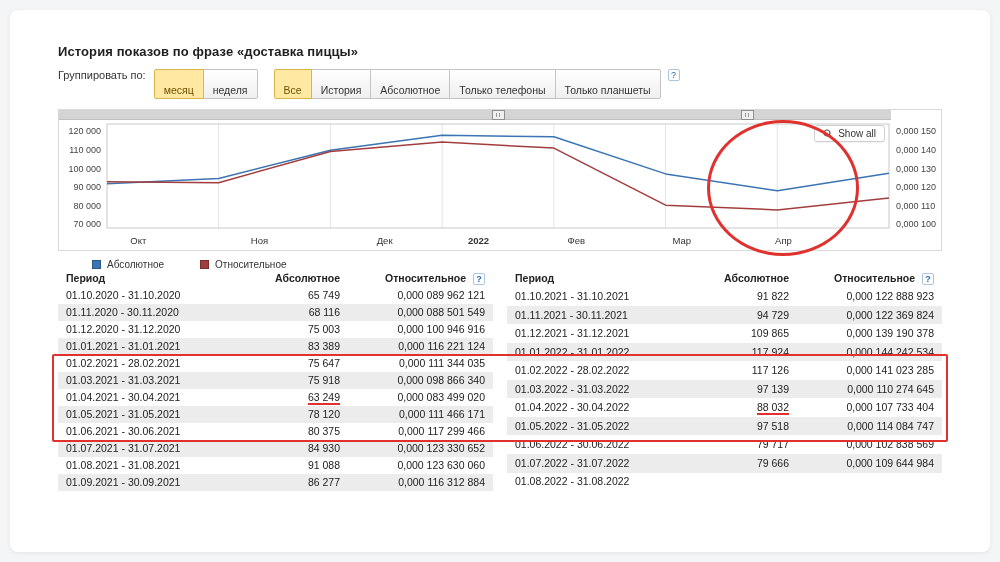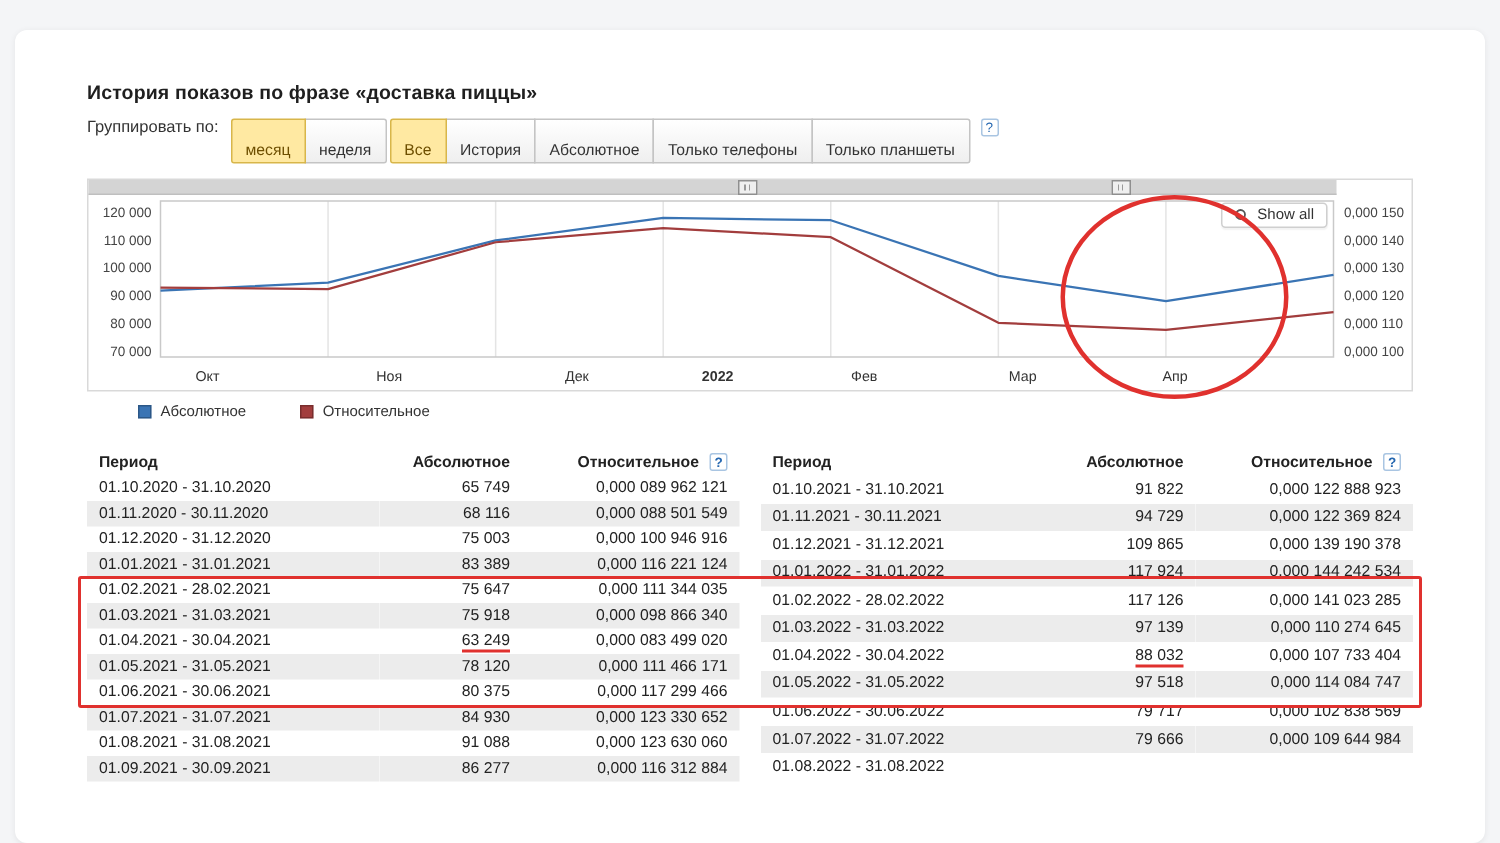--- a/index.html
+++ b/index.html
@@ -1,25 +1,25 @@
 <!DOCTYPE html>
 <html><head>
 <meta charset="utf-8">
 <style>
   *{box-sizing:border-box;margin:0;padding:0}
   html,body{width:1000px;height:562px;overflow:hidden}
   body{background:#f4f5f7;font-family:"Liberation Sans",sans-serif;position:relative;--anno:#e0312e}
-  .card{position:absolute;left:10px;top:20px;width:980px;height:542px;background:#fff;border-radius:8px;
+  .card{position:absolute;left:10px;top:10px;width:980px;height:542px;background:#fff;border-radius:8px;
         box-shadow:0 1px 4px rgba(0,0,0,.07);padding:34px 48px 0}
   .title{font-size:13px;font-weight:bold;color:#1f1f1f;letter-spacing:.1px}
   
   .controls{display:flex;align-items:flex-start;margin-top:10px;font-size:11px;color:#333}
   .controls .lbl{margin-right:8px}
   .btn-group{display:flex}
-  .btn-group + .btn-group{margin-left:2px}
+  .btn-group + .btn-group{margin-left:16px}
   .ybtn{font-family:inherit;font-size:10.5px;padding:14px 9px;border:1px solid #c4c4c4;
         background:linear-gradient(#ffffff,#efefef);color:#333;cursor:pointer;margin-left:-1px;height:18px;line-height:12px}
   .btn-group .ybtn:first-child{margin-left:0;border-radius:2px 0 0 2px}
   .btn-group .ybtn:last-child{border-radius:0 2px 2px 0}
   .ybtn.active{background:#ffe9a2;border-color:#d8b64a;color:#6e4f00;position:relative;z-index:1}
   .help-q{display:inline-block;width:12px;height:12px;border:1px solid #a9c5e2;border-radius:2px;color:#2567b0;
           background:#fff;font-size:9px;line-height:10px;text-align:center;margin-left:7px;cursor:pointer;vertical-align:middle}
   
   .chart-widget{position:relative;margin-top:10px;border:1px solid #d9d9d9;background:#fff}
   .range-bar{position:relative;height:10px;background:#d4d4d4;border-bottom:1px solid #bfbfbf;width:calc(100% - 50px)}
@@ -28,21 +28,21 @@
           background:repeating-linear-gradient(90deg,#999 0 1px,transparent 1px 3px)}
   .h-left{left:52%}.h-right{left:82%}
   #chart-svg{display:block;width:100%;height:130px}
   .show-all{position:absolute;top:15px;right:56px;display:flex;align-items:flex-end;gap:5px;font-family:inherit;
             font-size:10px;color:#333;background:#fff;border:1px solid #cfcfcf;border-radius:3px;padding:2px 8px;cursor:pointer;
             box-shadow:0 1px 1px rgba(0,0,0,.05)}
   .legend{display:flex;gap:36px;margin:8px 0 0 34px;font-size:10px;color:#333;align-items:center}
   .legend-item{display:flex;align-items:center}
   .legend .sw{width:9px;height:9px;margin-right:6px;display:inline-block;border:1px solid rgba(0,0,0,.25)}
   
-  .tables{position:relative;margin-top:20px;display:grid;grid-template-columns:1fr 1fr;gap:14px}
+  .tables{position:relative;display:grid;grid-template-columns:1fr 1fr;gap:14px}
   table{width:100%;border-collapse:collapse;font-size:10.5px;color:#222;table-layout:fixed}
   th,td{padding:2px 8px;height:17px;line-height:13px;white-space:nowrap;overflow:hidden}
   th{font-weight:bold;text-align:left}
   th.col-abs,td.col-abs{width:95px;text-align:right}
   th.col-rel,td.col-rel{width:145px;text-align:right}
   tbody tr:nth-child(even){background:#ececec}
   .u-red{border-bottom:2px solid var(--anno)}
   
   .anno-circle{position:absolute;left:648px;top:10px;width:152px;height:136px;border:3px solid var(--anno);
                border-radius:50%;pointer-events:none;z-index:5}

